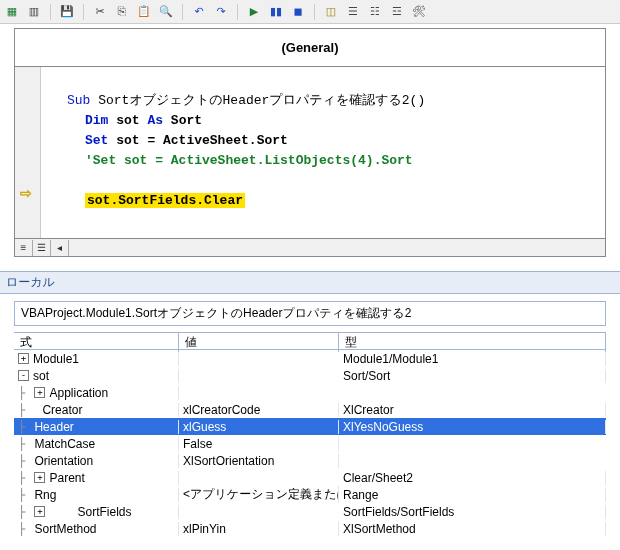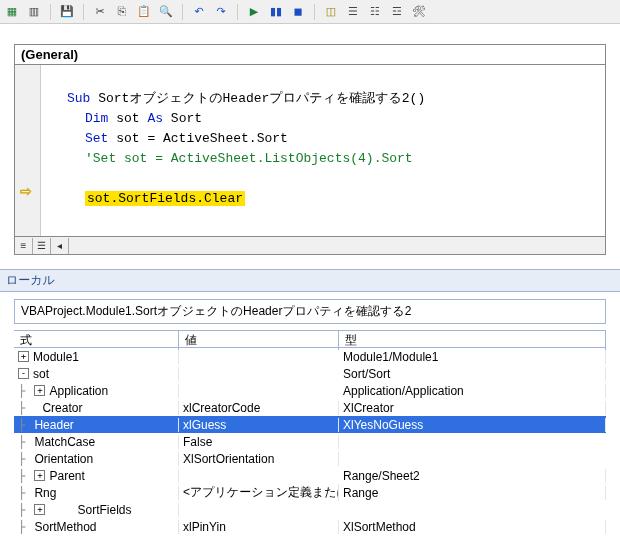--- a/index.html
+++ b/index.html
@@ -21,25 +21,26 @@
     border-bottom: 1px solid #ccc;
   }
   .tb-icon {
     width: 16px; height: 16px;
     display: inline-flex; align-items: center; justify-content: center;
     font-size: 11px; color: #444;
   }
   .tb-sep { width:1px; height:16px; background:#ccc; margin:0 2px; }
   .general-bar {
     border: 1px solid #888;
-    margin: 20px 14px 0 14px;
-    padding: 2px 6px;
+    margin: 4px 14px 0 14px;
+    padding: 11px 6px;
     font-size: 13px;
     font-weight: bold;
     background: #fff;
+    text-align: center;
   }
   .code-pane {
     border: 1px solid #888;
     border-top: none;
     margin: 0 14px;
     height: 172px;
     position: relative;
     display: flex;
   }
   .gutter {
@@ -64,21 +65,21 @@
     white-space: pre;
   }
   .kw { color: #0018c4; }
   .cmt { color: #167f2a; }
   .obj { color: #000; }
   .highlight {
     background: #ffe200;
     padding: 0 2px;
   }
   .indent1 { padding-left: 18px; display:inline-block; }
-  .indent2 { padding-left: 36px; display:inline-block; }
+  .indent2 { padding-left: 36px; display:inline-block;font-weight:bold; }
   .code-tabs {
     margin: 0 14px;
     height: 18px;
     border: 1px solid #888;
     border-top: none;
     display:flex;
     align-items:center;
     background:#f0f0f0;
   }
   .code-tabs .tbtn {
@@ -220,21 +221,20 @@
         <div></div>
         <div>Sort/Sort</div>
       </div>
       <div class="grid-row">
         <div class="tree-cell" style="padding-left: 4px;">
           <span class="tline">├ </span>
           <span class="tbox">+</span>
           <span style="padding-left: 0px;">Application</span>
         </div>
         <div></div>
-        <div>Application/Application</div>
       </div>
       <div class="grid-row">
         <div class="tree-cell" style="padding-left: 4px;">
           <span class="tline">├ </span>
           <span style="padding-left: 0px; margin-left: 8px;">Creator</span>
         </div>
         <div>xlCreatorCode</div>
         <div>XlCreator</div>
       </div>
       <div class="grid-row sel">
@@ -259,37 +259,38 @@
         </div>
         <div>XlSortOrientation</div>
       </div>
       <div class="grid-row">
         <div class="tree-cell" style="padding-left: 4px;">
           <span class="tline">├ </span>
           <span class="tbox">+</span>
           <span style="padding-left: 0px;">Parent</span>
         </div>
         <div></div>
-        <div>Range/Sheet2</div>
+        <div>Clear/Sheet2</div>
       </div>
       <div class="grid-row">
         <div class="tree-cell" style="padding-left: 4px;">
           <span class="tline">├ </span>
           <span style="padding-left: 0px;">Rng</span>
         </div>
         <div>&lt;アプリケーション定義または</div>
         <div>Range</div>
       </div>
       <div class="grid-row">
         <div class="tree-cell" style="padding-left: 4px;">
           <span class="tline">├ </span>
           <span class="tbox">+</span>
           <span style="padding-left: 0px; margin-left: 28px;">SortFields</span>
         </div>
         <div></div>
+        <div>SortFields/SortFields</div>
       </div>
       <div class="grid-row">
         <div class="tree-cell" style="padding-left: 4px;">
           <span class="tline">├ </span>
           <span style="padding-left: 0px;">SortMethod</span>
         </div>
         <div>xlPinYin</div>
         <div>XlSortMethod</div>
       </div>
     </div>

